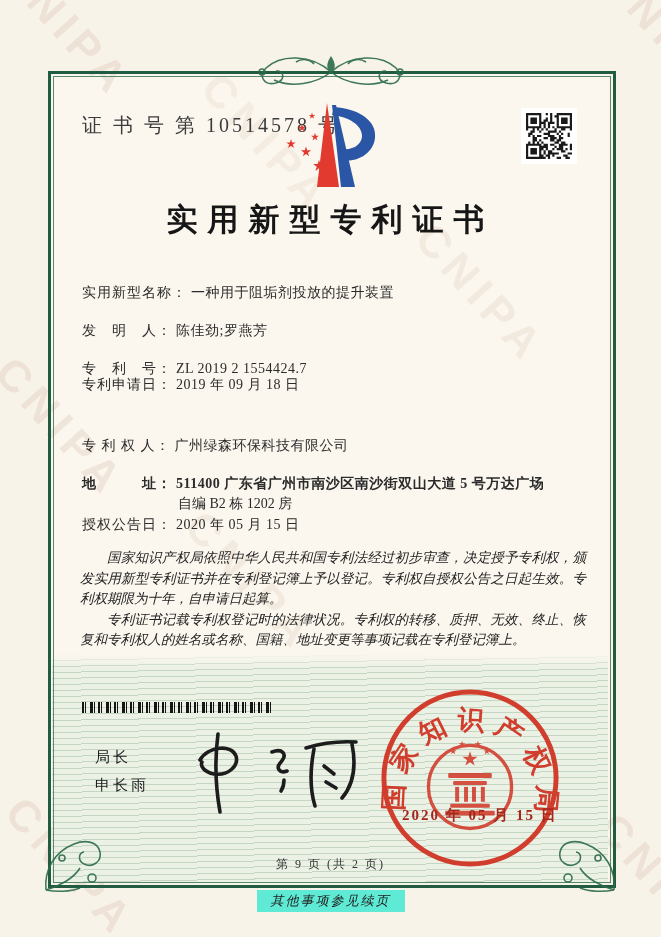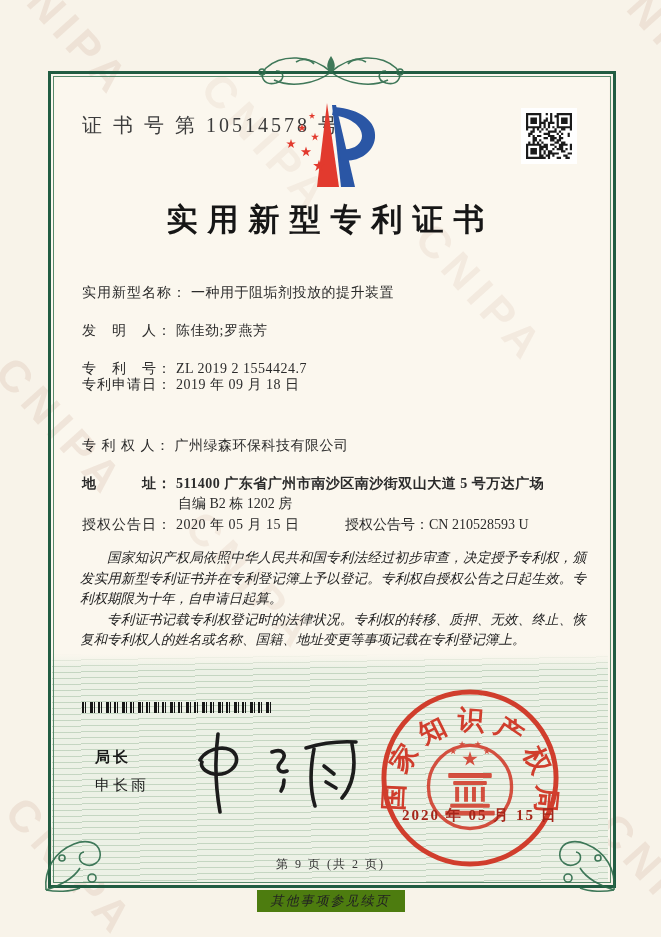--- a/index.html
+++ b/index.html
@@ -52,30 +52,30 @@
     font-size:13.5px; line-height:20.5px; font-style:italic; text-align:justify; color:#222;}
   .legal p{margin:0; text-indent:2em;}
   
   .barcode{position:absolute; left:82px; top:702px; width:190px; height:11px; z-index:4;
     background-image:repeating-linear-gradient(90deg,
       #161616 0 2px, rgba(0,0,0,0) 2px 3px,
       #161616 3px 4px, rgba(0,0,0,0) 4px 8px,
       #161616 8px 11px, rgba(0,0,0,0) 11px 12px,
       #161616 12px 13px, rgba(0,0,0,0) 13px 16px);}
   .officer-title{position:absolute; left:95px; top:748px; z-index:4;
-    font-family:"Liberation Sans","DejaVu Sans",sans-serif; font-size:15px; letter-spacing:3px; color:#1a1a1a;font-weight:bold;}
+    font-family:"Liberation Sans","DejaVu Sans",sans-serif; font-size:15px; letter-spacing:3px; color:#1a1a1a;}
   .officer-name{position:absolute; left:95px; top:776px; z-index:4;
     font-family:"Liberation Sans","DejaVu Sans",sans-serif; font-size:15px; letter-spacing:3px; color:#1a1a1a;}
   .signature{position:absolute; left:188px; top:722px; z-index:4;}
   .seal{position:absolute; left:376px; top:684px; z-index:5;}
   .seal-date{position:absolute; left:402px; top:806px; z-index:6;
     font-size:15px; letter-spacing:2px; color:#a5261a; font-weight:bold;}
   .page-num{position:absolute; left:0; top:856px; width:661px; text-align:center; z-index:4; font-size:12px; letter-spacing:2px; color:#333;}
   .cont-note{position:absolute; left:0; top:890px; width:661px; text-align:center; z-index:4;}
-  .cont-note span{display:inline-block; background:#4d7c0f; padding:2px 14px; font-size:13px; font-style:italic; letter-spacing:2px; color:#222;}
+  .cont-note span{display:inline-block; background:#5eead4; padding:2px 14px; font-size:13px; font-style:italic; letter-spacing:2px; color:#222;}
 </style>
 </head>
 <body>
 
 <div class="page">
 
   <div class="wm" style="left:-18px; top:2px;">CNIPA</div>
   <div class="wm" style="left:582px; top:8px;">CNIPA</div>
   <div class="wm" style="left:182px; top:118px; color:rgba(198,162,140,0.13);">CNIPA</div>
   <div class="wm" style="left:396px; top:268px; color:rgba(198,162,140,0.15);">CNIPA</div>
@@ -168,23 +168,20 @@
   </div>
   <div class="field" style="top:437px;">
     <span class="lbl">专 利 权 人：</span><span class="val">广州绿森环保科技有限公司</span>
   </div>
   <div class="field" style="top:475px;font-weight:bold;">
     <span class="lbl">地　　　址：</span><span class="val">511400 广东省广州市南沙区南沙街双山大道 5 号万达广场</span>
   </div>
   <div class="addr2" style="top:495px;">自编 B2 栋 1202 房</div>
   <div class="field" style="top:516px;">
     <span class="lbl">授权公告日：</span><span class="val">2020 年 05 月 15 日</span>
-  </div>
-  <div class="grant-no" style="top:516px;">
-    <span class="lbl">授权公告号：</span><span class="val">CN 210528593 U</span>
   </div>
 
   <div class="legal">
     <p>国家知识产权局依照中华人民共和国专利法经过初步审查，决定授予专利权，颁发实用新型专利证书并在专利登记簿上予以登记。专利权自授权公告之日起生效。专利权期限为十年，自申请日起算。</p>
     <p>专利证书记载专利权登记时的法律状况。专利权的转移、质押、无效、终止、恢复和专利权人的姓名或名称、国籍、地址变更等事项记载在专利登记簿上。</p>
   </div>
 
   <div class="barcode"></div>
 
   <div class="officer-title">局长</div>

